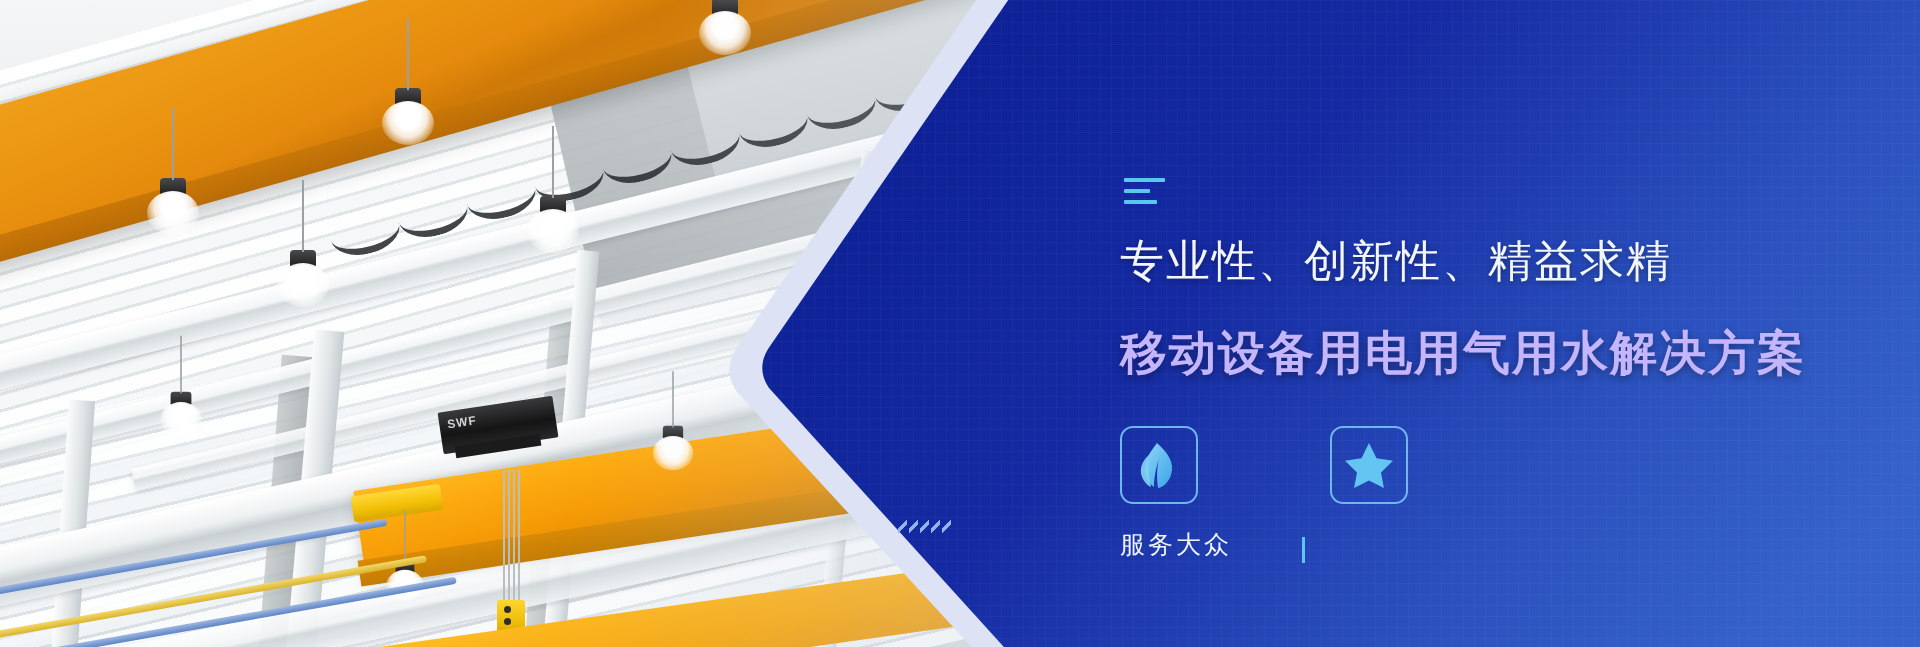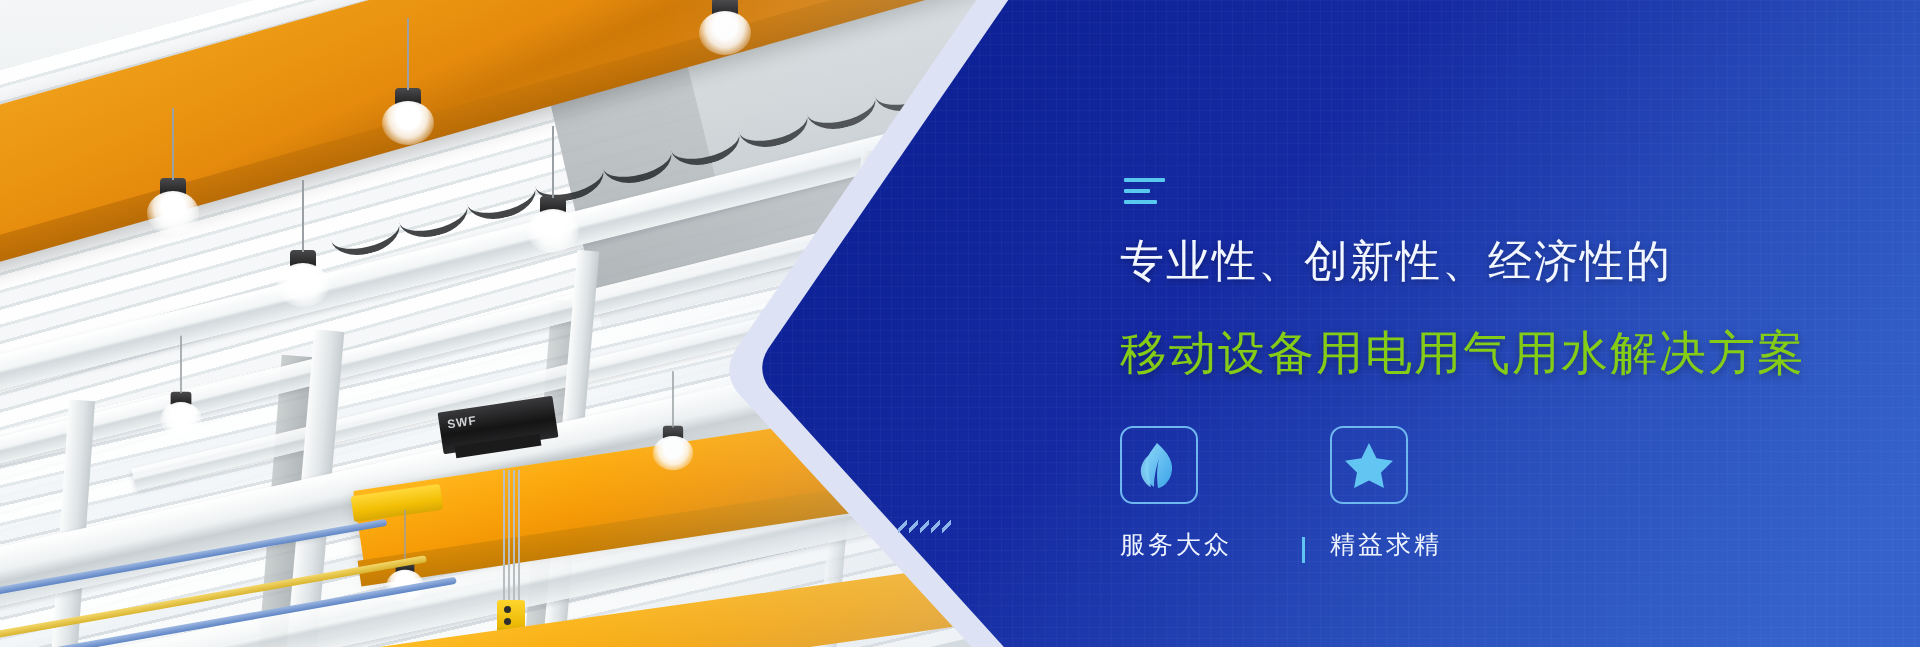--- a/index.html
+++ b/index.html
@@ -226,21 +226,21 @@
 
   .h1 {
     position:absolute; left:0; top:232px;
     font-size:44px; letter-spacing:2px; color:#f2f6ff;
     font-family:"DejaVu Sans","Liberation Sans",sans-serif;
     white-space:nowrap;
     text-shadow:0 2px 6px rgba(0,0,0,.35);
   }
   .h2 {
     position:absolute; left:0; top:322px;
-    font-size:47px; font-weight:400; letter-spacing:2px; color:#84cc16;
+    font-size:47px; font-weight:700; letter-spacing:2px; color:#c4b5fd;
     font-family:"DejaVu Sans","Liberation Sans",sans-serif;
     white-space:nowrap;
     text-shadow:0 3px 8px rgba(0,0,0,.38);
   }
 
   .features { position:absolute; left:0; top:426px; display:flex; }
   .feat { width:210px; }
   .iconbox {
     width:78px; height:78px; border:2px solid #6fb7ef; border-radius:13px;
     display:flex; align-items:center; justify-content:center;
@@ -401,41 +401,40 @@
 
   <div class="content">
 
 
     <div class="deco">
       <i></i>
         <i></i>
         <i></i>
     </div>
 
-    <div class="h1">专业性、创新性、经济性的</div>
+    <div class="h1">专业性、创新性、精益求精</div>
     <div class="h2">移动设备用电用气用水解决方案</div>
 
     <div class="features">
 
       <div class="feat">
         <div class="iconbox">
           <svg width="44" height="48" viewBox="0 0 44 48">
             <path d="M20 2 C31 12 38 22 34 34 C31 43 24 47 21 47 C20 40 19 26 23 14 C20 24 17 34 17 46 C11 42 6 33 8 24 C10 14 16 8 20 2 Z" fill="url(#leafGrad)"></path>
             <path d="M12 14 C5 20 2 28 5 36 C7 41 11 45 14 46 C12 38 11 26 12 14 Z" fill="#7fd0f4" opacity="0.92"></path>
           </svg>
         </div>
         <div class="featlabel">服务大众</div>
       </div>
 
       <div class="feat">
         <div class="iconbox">
           <svg width="48" height="46" viewBox="0 0 48 46">
             <path d="M24 1 L31.5 16.3 L48 18.7 L36 30.4 L38.9 46 L24 38.6 L9.1 46 L12 30.4 L0 18.7 L16.5 16.3 Z" fill="#63c6f2"></path>
           </svg>
         </div>
-        <div class="featlabel">精益求精</div>
       </div>
 
       <div class="sep"></div>
     </div>
 
   </div>
 </div>
 
 </body></html>

